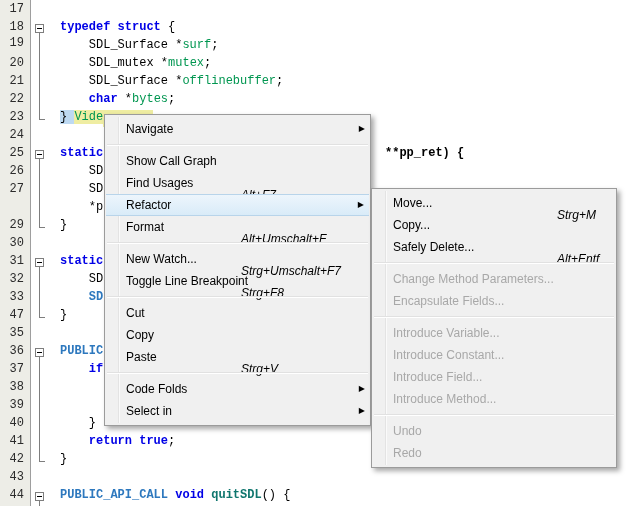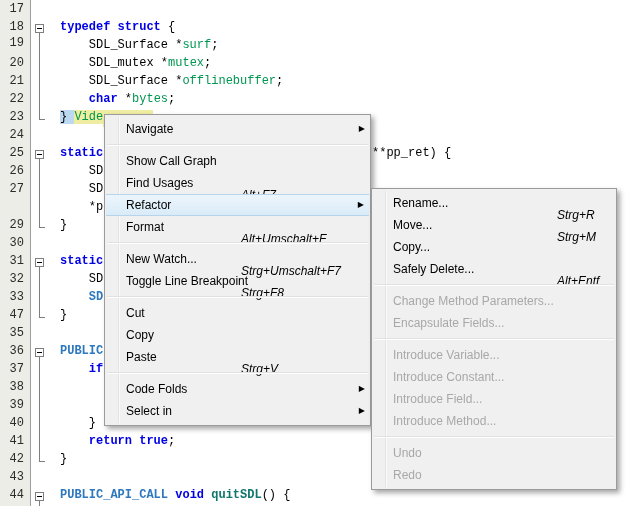--- a/index.html
+++ b/index.html
@@ -81,21 +81,21 @@
     </div>
   <div class="codearea" id="codearea">
       <div class="cline" style="top: 2px;"></div>
       <div class="cline" style="top: 20px;"><span class="seg kw">typedef struct</span><span class="seg pl"> {</span></div>
       <div class="cline" style="top: 38px;"><span class="seg pl">    SDL_Surface *</span><span class="seg fld">surf</span><span class="seg pl">;</span></div>
       <div class="cline" style="top: 56px;"><span class="seg pl">    SDL_mutex *</span><span class="seg fld">mutex</span><span class="seg pl">;</span></div>
       <div class="cline" style="top: 74px;"><span class="seg pl">    SDL_Surface *</span><span class="seg fld">offlinebuffer</span><span class="seg pl">;</span></div>
       <div class="cline" style="top: 92px;"><span class="seg pl">    </span><span class="seg kw">char</span><span class="seg pl"> *</span><span class="seg fld">bytes</span><span class="seg pl">;</span></div>
       <div class="cline" style="top: 110px;"><span class="seg brace-hl">} </span><span class="seg occur">Vide</span><span class="seg occur-ext"></span></div>
       <div class="cline" style="top: 128px;"></div>
-      <div class="cline" style="top: 146px;"><span class="seg kw">static</span><span class="seg pl abs" style="left: 312px;">**pp_ret) {</span></div>
+      <div class="cline" style="top: 146px;"><span class="seg kw">static</span><span class="seg pl abs" style="left: 325px; font-weight: bold;">**pp_ret) {</span></div>
       <div class="cline" style="top: 164px;"><span class="seg pl">    SD</span></div>
       <div class="cline" style="top: 182px;"><span class="seg pl">    SD</span></div>
       <div class="cline" style="top: 200px;"><span class="seg pl">    *p</span></div>
       <div class="cline" style="top: 218px;"><span class="seg pl">}</span></div>
       <div class="cline" style="top: 236px;"></div>
       <div class="cline" style="top: 254px;"><span class="seg kw">static</span></div>
       <div class="cline" style="top: 272px;"><span class="seg pl">    SD</span></div>
       <div class="cline" style="top: 290px;"><span class="seg pl">    </span><span class="seg macro">SD</span></div>
       <div class="cline" style="top: 308px;"><span class="seg pl">}</span></div>
       <div class="cline" style="top: 326px;"></div>
@@ -135,21 +135,20 @@
       <div class="mi"><span class="lbl">Toggle Line Breakpoint</span><span class="sc">Strg+F8</span></div>
       <div class="msep"></div>
       <div class="mi"><span class="lbl">Cut</span></div>
       <div class="mi"><span class="lbl">Copy</span></div>
       <div class="mi"><span class="lbl">Paste</span><span class="sc">Strg+V</span></div>
       <div class="msep"></div>
       <div class="mi"><span class="lbl">Code Folds</span><span class="arrow">▶</span></div>
       <div class="mi"><span class="lbl">Select in</span><span class="arrow">▶</span></div>
     </div>
   <div class="menu menu-sub" id="menu-sub" style="left:371px;top:188px;width:246px;box-sizing:border-box;">
-      <div class="mi"><span class="lbl">Rename...</span><span class="sc">Strg+R</span></div>
       <div class="mi"><span class="lbl">Move...</span><span class="sc">Strg+M</span></div>
       <div class="mi"><span class="lbl">Copy...</span></div>
       <div class="mi"><span class="lbl">Safely Delete...</span><span class="sc">Alt+Entf</span></div>
       <div class="msep"></div>
       <div class="mi disabled"><span class="lbl">Change Method Parameters...</span></div>
       <div class="mi disabled"><span class="lbl">Encapsulate Fields...</span></div>
       <div class="msep"></div>
       <div class="mi disabled"><span class="lbl">Introduce Variable...</span></div>
       <div class="mi disabled"><span class="lbl">Introduce Constant...</span></div>
       <div class="mi disabled"><span class="lbl">Introduce Field...</span></div>

